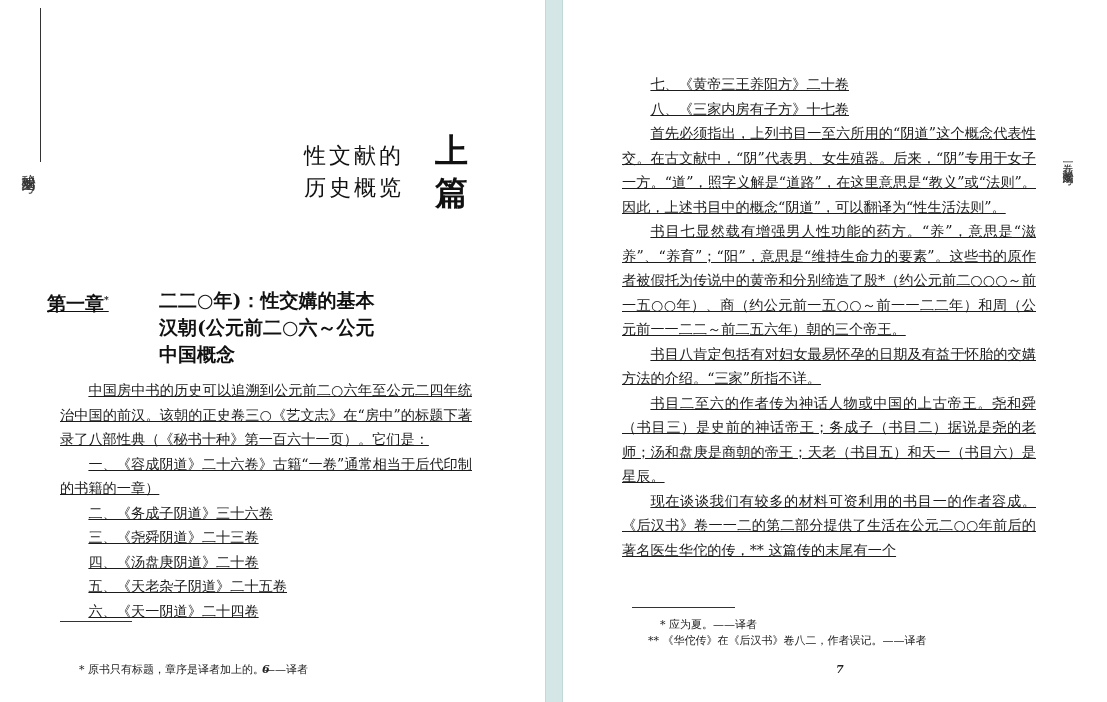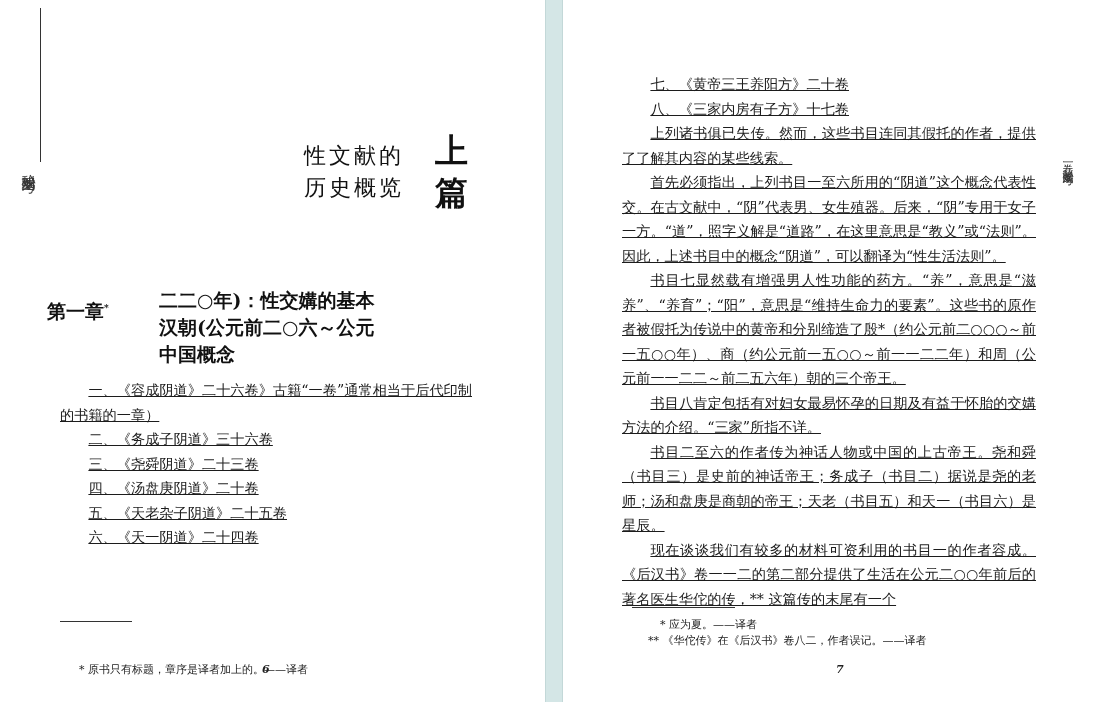--- a/index.html
+++ b/index.html
@@ -35,21 +35,21 @@
   }
   .part-big {
     position: absolute; left: 435px; top: 130px;
     font-size: 33px; line-height: 42px; font-weight: bold; color: #111;
     width: 40px;
   }
   .chapter {
     position: absolute; left: 47px; top: 287px;
     font-size: 19px; font-weight: bold; line-height: 27px; color: #111;
   }
-  .chapter-num { position: absolute; left: 0; top: 8px; white-space: nowrap; }
+  .chapter-num { position: absolute; left: 0; top: 0; white-space: nowrap; text-decoration: underline; }
   .chapter-title { position: absolute; left: 112px; top: 0; width: 270px; }
   .chapter-title div { white-space: nowrap; }
   .body-text {
     position: absolute; font-size: 14.2px; line-height: 24.5px; color: #1c1c1c;
   }
   .body-text p { margin: 0; text-align: justify; text-decoration: underline; }
   .indent { text-indent: 2em; }
   .left-body { left: 60px; top: 378px; width: 412px; }
   .right-body { left: 622px; top: 72px; width: 414px; }
   .fn-rule { position: absolute; height: 1px; background: #333; }
@@ -85,20 +85,21 @@
       <span>第一章</span><span class="mark">*</span>
     </div>
     <div class="chapter-title">
       <div>二二○年)：性交媾的基本</div>
       <div>汉朝(公元前二○六～公元</div>
       <div>中国概念</div>
     </div>
   </div>
 
   <div class="body-text left-body">
+    <p class="indent">中国房中书的历史可以追溯到公元前二○六年至公元二四年统治中国的前汉。该朝的正史卷三○《艺文志》在“房中”的标题下著录了八部性典（《秘书十种》第一百六十一页）。它们是：</p>
     <p class="indent">一、《容成阴道》二十六卷》古籍“一卷”通常相当于后代印制的书籍的一章）</p>
     <p class="indent">二、《务成子阴道》三十六卷</p>
     <p class="indent">三、《尧舜阴道》二十三卷</p>
     <p class="indent">四、《汤盘庚阴道》二十卷</p>
     <p class="indent">五、《天老杂子阴道》二十五卷</p>
     <p class="indent">六、《天一阴道》二十四卷</p>
   </div>
 
   <div class="fn-rule fn-rule-left"></div>
   <div class="footnote fn-left">
@@ -108,21 +109,20 @@
   <div class="page-no page-no-left">6</div>
 </div>
 
 <div class="gutter"></div>
 
 <div class="page page-right"></div>
 
 <div class="body-text right-body">
   <p class="indent">七、《黄帝三王养阳方》二十卷</p>
   <p class="indent">八、《三家内房有子方》十七卷</p>
-  <p class="indent">上列诸书俱已失传。然而，这些书目连同其假托的作者，提供了了解其内容的某些线索。</p>
   <p class="indent">首先必须指出，上列书目一至六所用的“阴道”这个概念代表性交。在古文献中，“阴”代表男、女生殖器。后来，“阴”专用于女子一方。“道”，照字义解是“道路”，在这里意思是“教义”或“法则”。因此，上述书目中的概念“阴道”，可以翻译为“性生活法则”。</p>
   <p class="indent">书目七显然载有增强男人性功能的药方。“养”，意思是“滋养”、“养育”；“阳”，意思是“维持生命力的要素”。这些书的原作者被假托为传说中的黄帝和分别缔造了殷*（约公元前二○○○～前一五○○年）、商（约公元前一五○○～前一一二二年）和周（公元前一一二二～前二五六年）朝的三个帝王。</p>
   <p class="indent">书目八肯定包括有对妇女最易怀孕的日期及有益于怀胎的交媾方法的介绍。“三家”所指不详。</p>
   <p class="indent">书目二至六的作者传为神话人物或中国的上古帝王。尧和舜（书目三）是史前的神话帝王；务成子（书目二）据说是尧的老师；汤和盘庚是商朝的帝王；天老（书目五）和天一（书目六）是星辰。</p>
   <p class="indent">现在谈谈我们有较多的材料可资利用的书目一的作者容成。《后汉书》卷一一二的第二部分提供了生活在公元二○○年前后的著名医生华佗的传，** 这篇传的末尾有一个</p>
 </div>
 
 <div class="vlabel vlabel-right">卷一 秘戏图考</div>
 
 <div class="fn-rule fn-rule-right"></div>

